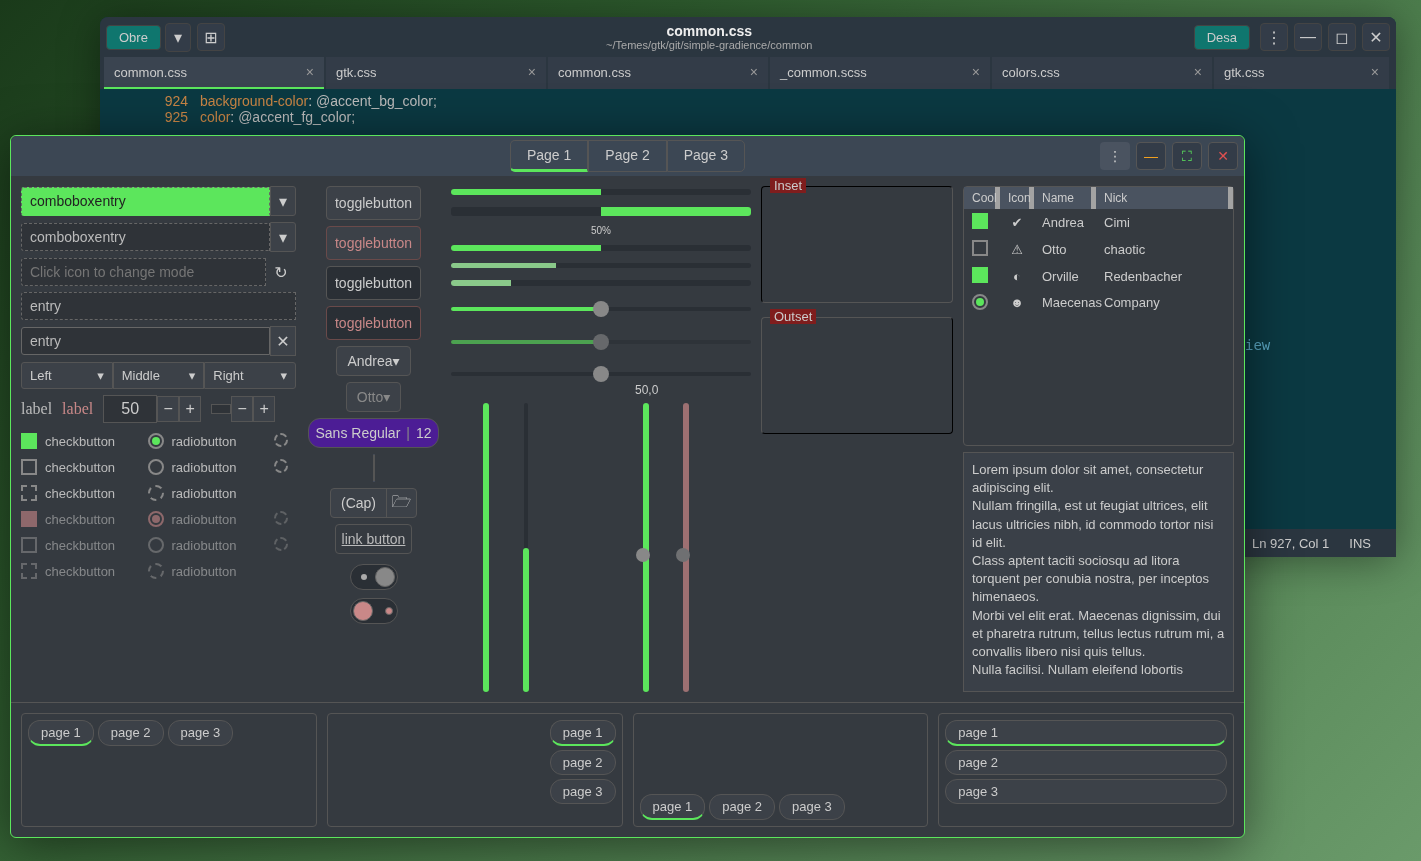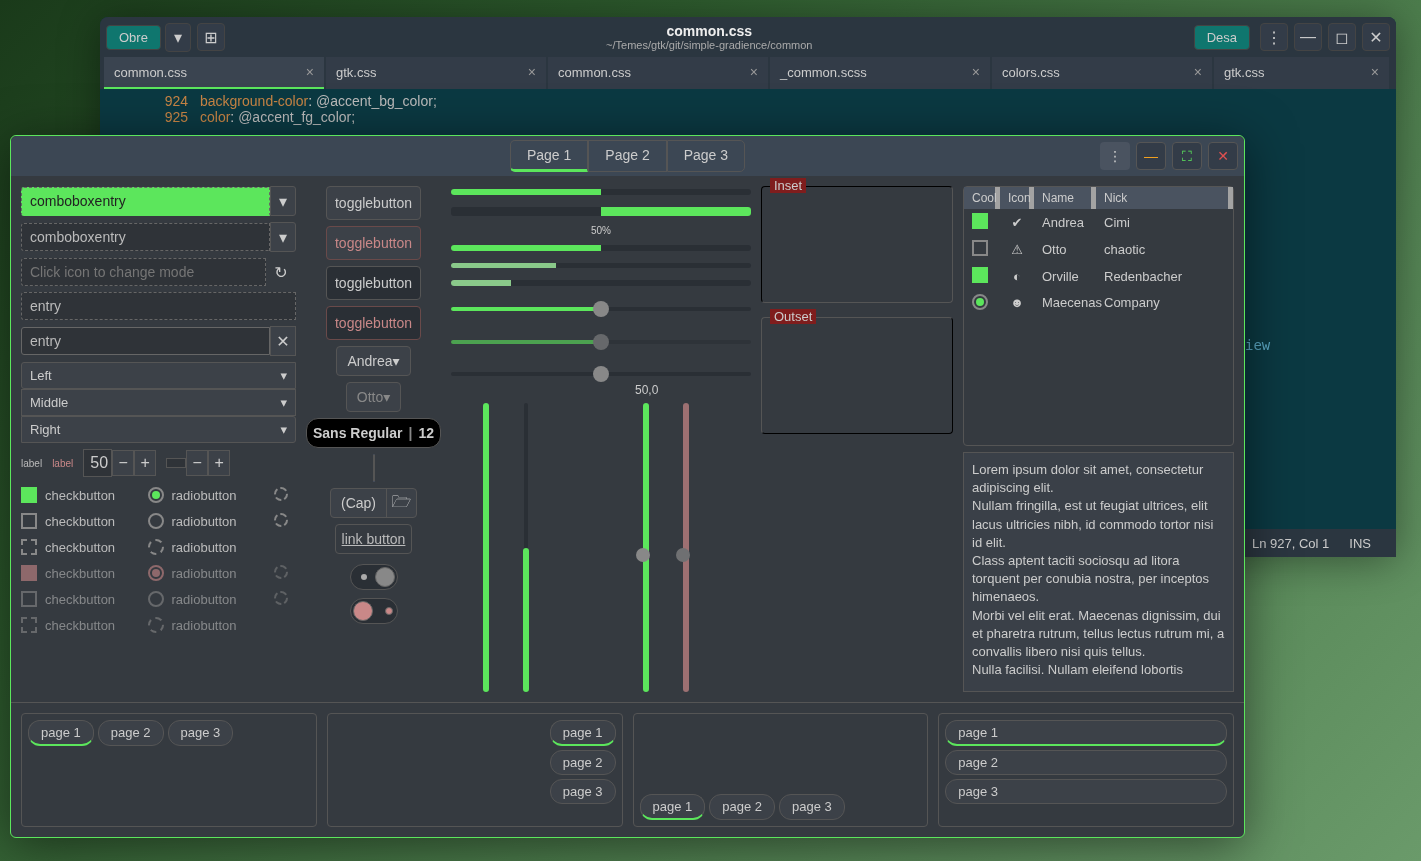--- a/index.html
+++ b/index.html
@@ -53,30 +53,30 @@
 .col4 { width: 192px; }
 .col5 { flex: 1; }
 
 .combo-entry { display: flex; align-items: center; }
 .combo-input { flex: 1; background: #2f3338; border: 1px dashed #666; color: #bbb; padding: 5px 8px; font-size: 14px; border-radius: 3px 0 0 3px; }
 .combo-input.hl { background: #5ce65c; color: #222; border-bottom: 2px solid #5ce65c; }
 .combo-arrow { width: 26px; height: 30px; background: #3c4148; border: 1px solid #555; color: #ccc; display: flex; align-items: center; justify-content: center; border-radius: 0 3px 3px 0; }
 .entry-icon { width: 30px; display: flex; align-items: center; justify-content: center; color: #ccc; }
 .entry-clear { width: 26px; height: 30px; background: #3c4148; border: 1px solid #555; color: #ccc; display: flex; align-items: center; justify-content: center; }
 
-.triple-combo { display: flex; flex-direction: column; }
+.triple-combo { display: flex; }
 .triple-combo .tc { flex: 1; display: flex; background: #3c4148; border: 1px solid #555; padding: 5px 8px; color: #ccc; font-size: 13px; justify-content: space-between; align-items: center; }
 .triple-combo .tc:first-child { border-radius: 3px 0 0 3px; }
 .triple-combo .tc:last-child { border-radius: 0 3px 3px 0; }
 
 .label-row { display: flex; align-items: center; gap: 10px; }
-.label-txt { color: #bbb; font-size: 10px; }
+.label-txt { color: #bbb; font-size: 16px; font-family: Liberation Serif, serif; }
 .label-txt.red { color: #c98888; }
 .spin { display: flex; align-items: center; }
-.spin-val { background: #2f3338; border: 1px solid #555; color: #ccc; padding: 4px 6px; width: 29px; text-align: center; }
+.spin-val { background: #2f3338; border: 1px solid #555; color: #ccc; padding: 4px 6px; width: 54px; text-align: center; }
 .spin-btn { width: 22px; height: 26px; background: #3c4148; border: 1px solid #555; color: #ccc; display: flex; align-items: center; justify-content: center; font-size: 16px; }
 
 .check-row { display: flex; align-items: center; gap: 8px; font-size: 13px; color: #bbb; }
 .check-box { width: 16px; height: 16px; border: 2px solid #888; display: inline-block; }
 .check-box.checked { background: #5ce65c; border-color: #5ce65c; }
 .check-box.dashed { border-style: dashed; }
 .check-box.red-check { background: #c98888; border-color: #c98888; }
 .radio-circle { width: 16px; height: 16px; border: 2px solid #888; border-radius: 50%; display: inline-flex; align-items: center; justify-content: center; }
 .radio-circle.checked::after { content: ''; width: 8px; height: 8px; background: #5ce65c; border-radius: 50%; }
 .radio-circle.red-r { border-color: #c98888;}
@@ -84,21 +84,21 @@
 .radio-circle.dashed { border-style: dashed; }
 .spinner-sm { width: 14px; height: 14px; border: 2px dashed #888; border-radius: 50%; }
 
 .toggle-btn { background: #3c4148; border: 1px solid #555; color: #ccc; padding: 8px; text-align: center; border-radius: 4px; font-size: 14px; }
 .toggle-btn.pressed { background: #2a2f35; }
 .toggle-btn.destructive { color: #c98888; border-color: #6a4a4a; }
 
 .combo-full { display: flex; background: #3c4148; border: 1px solid #555; padding: 6px 10px; color: #ccc; justify-content: space-between; align-items: center; border-radius: 4px; font-size: 14px; }
 .combo-full.disabled { color: #888; }
 
-.font-btn { background: #000000; border: 1px solid #555; padding: 6px; display: flex; justify-content: center; color: #ccc; border-radius: 12px; font-size: 14px; gap: 6px; font-weight: bold; }
+.font-btn { background: #4c1d95; border: 1px solid #555; padding: 6px; display: flex; justify-content: center; color: #ccc; border-radius: 12px; font-size: 14px; gap: 6px; }
 .color-swatch { height: 28px; background: #3a6fd8; border: 1px solid #555; border-radius: 4px; }
 .cap-btn { display: flex; background: #3c4148; border: 1px solid #555; border-radius: 4px; overflow: hidden; }
 .cap-btn span:first-child { flex: 1; padding: 6px 10px; color: #ccc; font-size: 14px; }
 .cap-btn span:last-child { width: 30px; display: flex; align-items: center; justify-content: center; border-left: 1px solid #555; color: #ccc; }
 .link-btn { text-align: center; color: #bbb; font-size: 14px; text-decoration: underline; padding: 6px; border: 1px solid #555; border-radius: 4px; }
 
 .switch { width: 48px; height: 26px; background: #2a2f35; border: 1px solid #555; border-radius: 13px; position: relative; }
 .switch-thumb { width: 20px; height: 20px; background: #888; border-radius: 50%; position: absolute; top: 2px; right: 2px; border: 1px solid #666; }
 .switch.off .switch-thumb { left: 2px; right: auto; background: #666; }
 .switch-dot { position: absolute; width: 6px; height: 6px; border-radius: 50%; top: 9px; }

